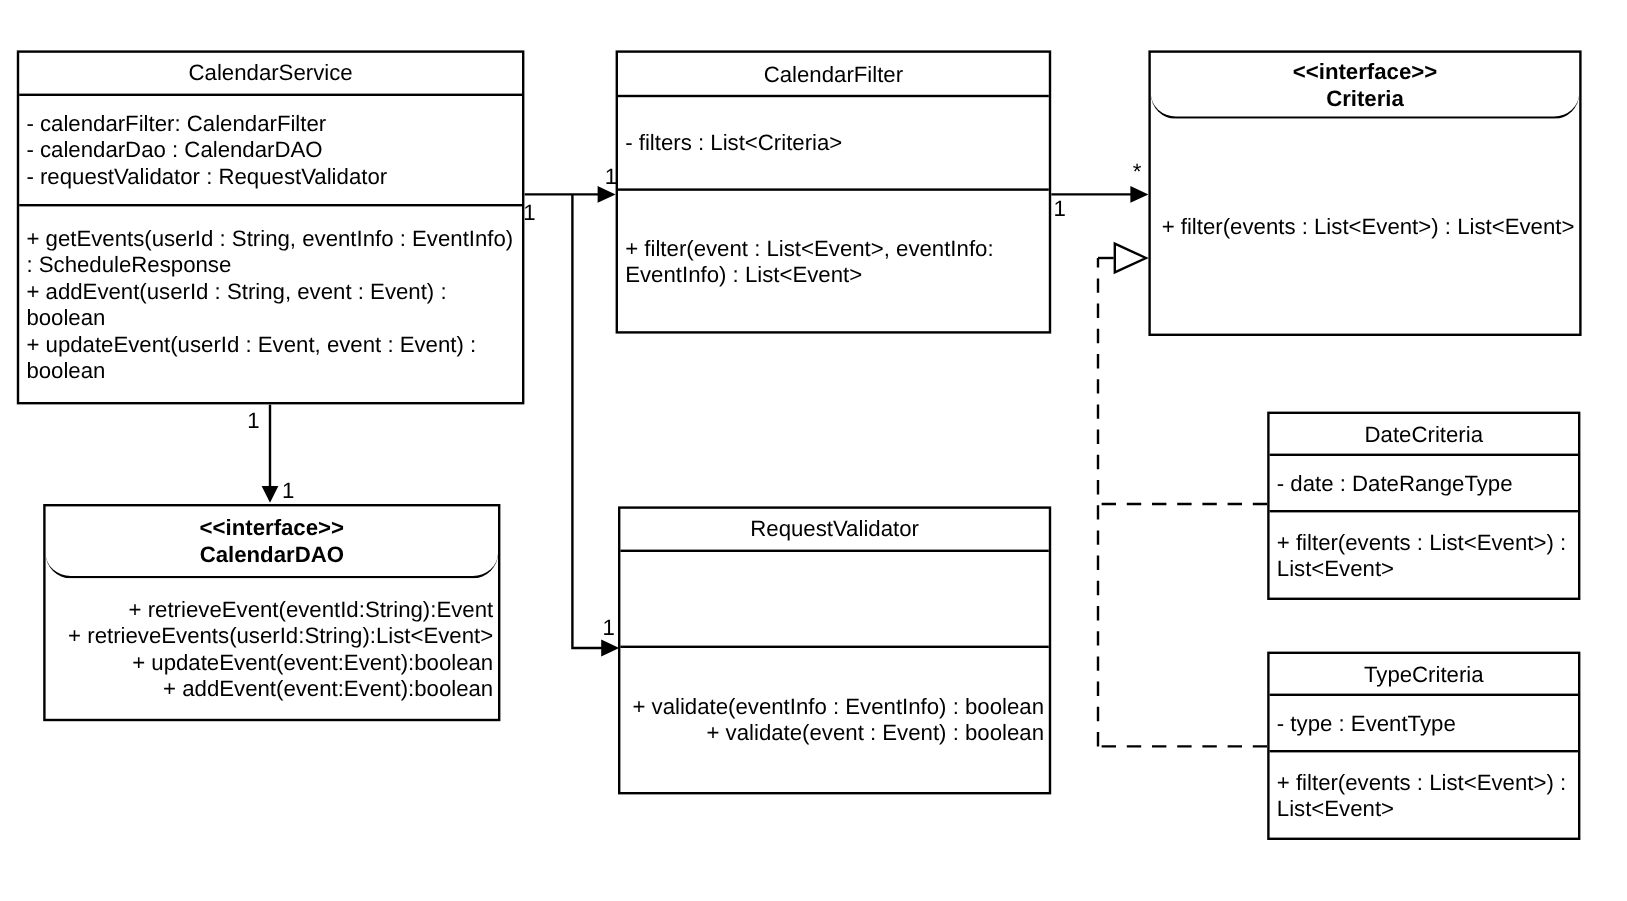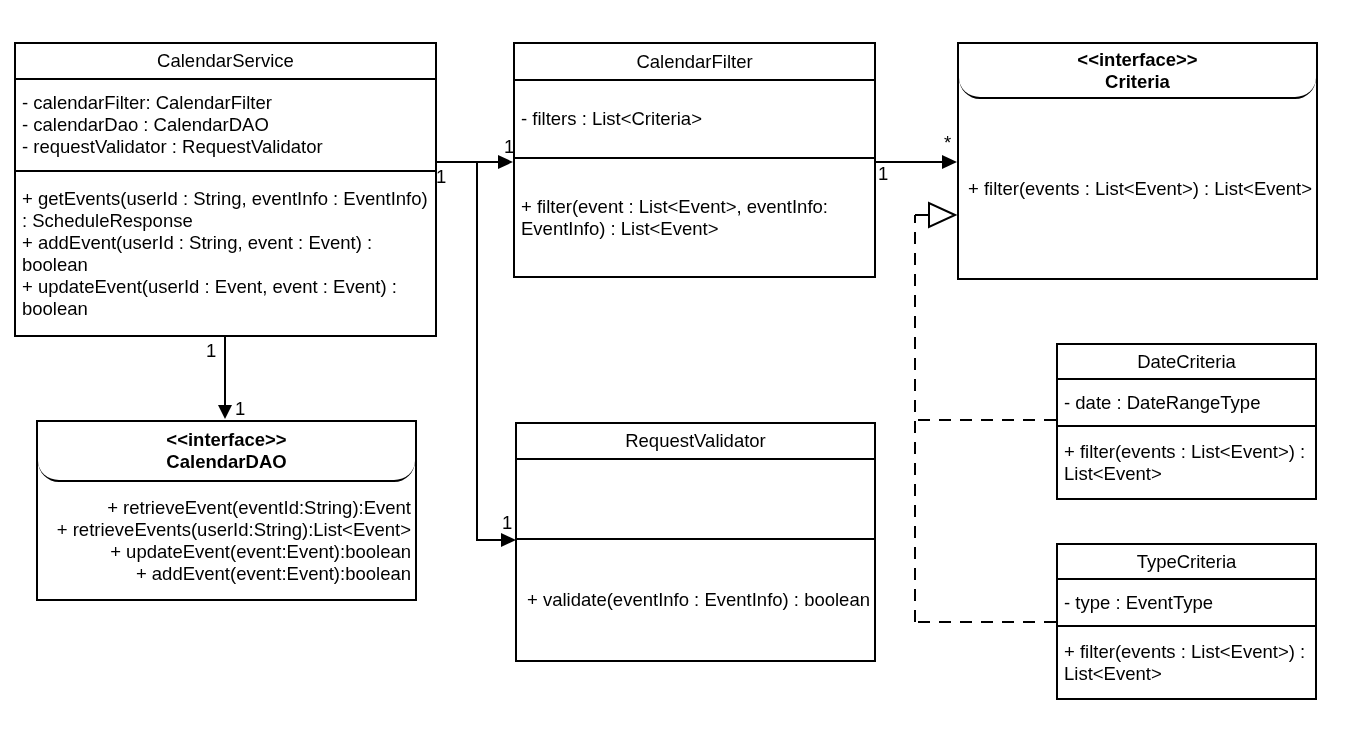--- a/index.html
+++ b/index.html
@@ -132,20 +132,21 @@
     </div>
   </div>
 
   <div class="cls" style="left:515px; top:422px; width:361px; height:240px;">
     <div class="hd" style="height:36px;">
       <div>RequestValidator</div>
     </div>
     <div class="cp divided" style="height:80px;"></div>
     <div class="cp grow">
       <div class="ln">+ validate(eventInfo : EventInfo) : boolean</div>
+      <div class="ln">+ validate(event : Event) : boolean</div>
     </div>
   </div>
 
   <div class="cls" style="left:1056px; top:343px; width:261px; height:157px;">
     <div class="hd" style="height:35px;">
       <div>DateCriteria</div>
     </div>
     <div class="cp divided" style="height:47px;justify-content:center;">
       <div class="ln">- date : DateRangeType</div>
     </div>

